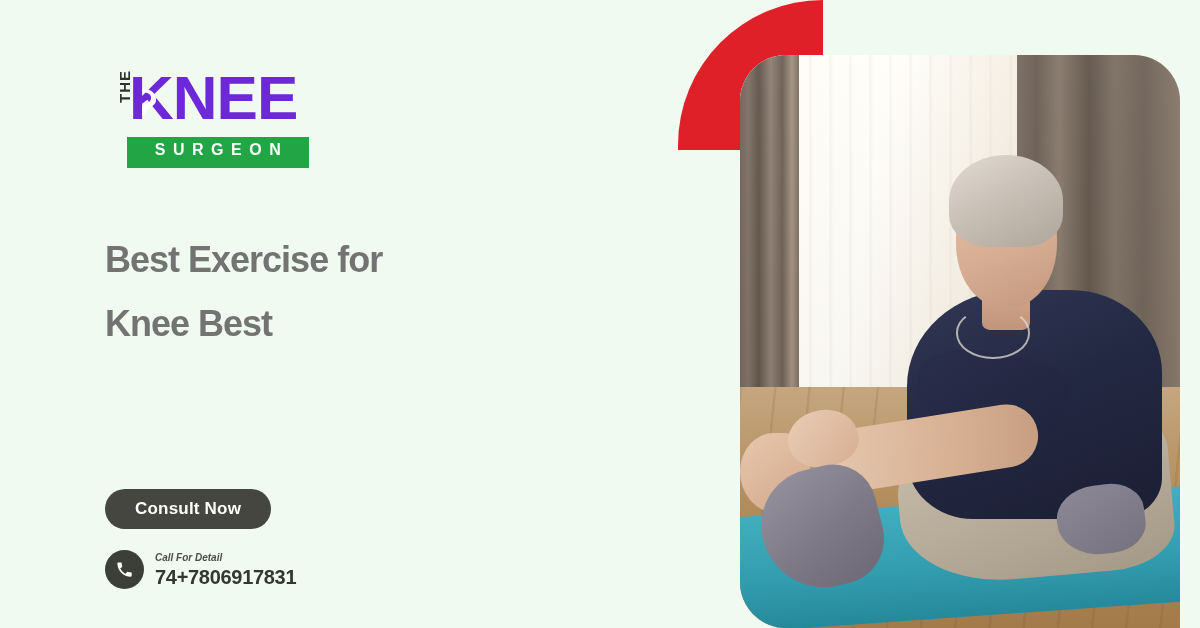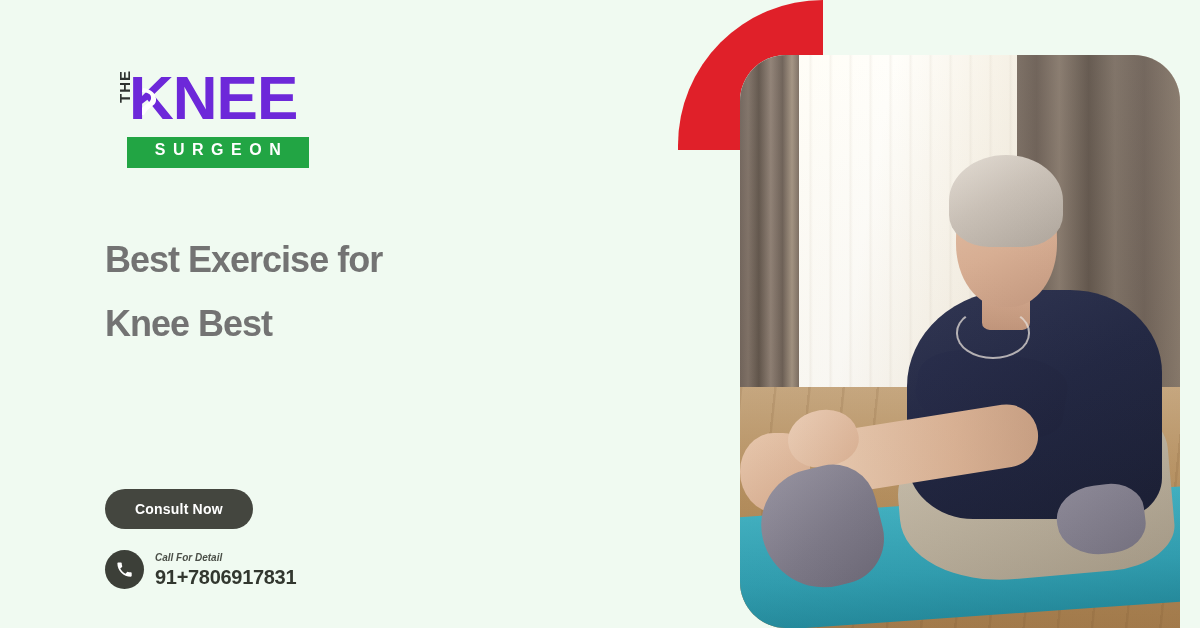--- a/index.html
+++ b/index.html
@@ -86,21 +86,21 @@
   .cta {
     position:absolute;
     left:0; top:489px;
     height:40px;
     padding:0 30px;
     border:none;
     border-radius:20px;
     background:#44463f;
     color:#ffffff;
     font-family:"Liberation Sans", sans-serif;
-    font-size:14px;
+    font-size:17px;
     font-weight:700;
     letter-spacing:0.2px;
     cursor:pointer;
     display:flex;
     align-items:center;
     justify-content:center;
   }
 
   
   .phone-block {
@@ -317,21 +317,21 @@
     <button class="cta">Consult Now</button>
 
     <div class="phone-block">
       <div class="phone-circle">
         <svg width="19" height="19" viewBox="0 0 24 24">
           <path fill="#ffffff" d="M6.6 10.8c1.4 2.8 3.8 5.1 6.6 6.6l2.2-2.2c.3-.3.7-.4 1-.2 1.2.4 2.4.6 3.7.6.6 0 1 .4 1 1V20c0 .6-.4 1-1 1C10.6 21 3 13.4 3 4c0-.6.4-1 1-1h3.5c.6 0 1 .4 1 1 0 1.3.2 2.5.6 3.7.1.3 0 .7-.2 1l-2.3 2.1z"></path>
         </svg>
       </div>
       <div class="phone-text">
         <span class="call-label">Call For Detail</span>
-        <span class="phone-number">91+7806917831</span>
+        <span class="phone-number">74+7806917831</span>
       </div>
     </div>
   </div>
 
   <div class="red-shape"></div>
 
   <div class="photo">
     <div class="photo-inner">
       <div class="wall"></div>
       <div class="window"></div>

